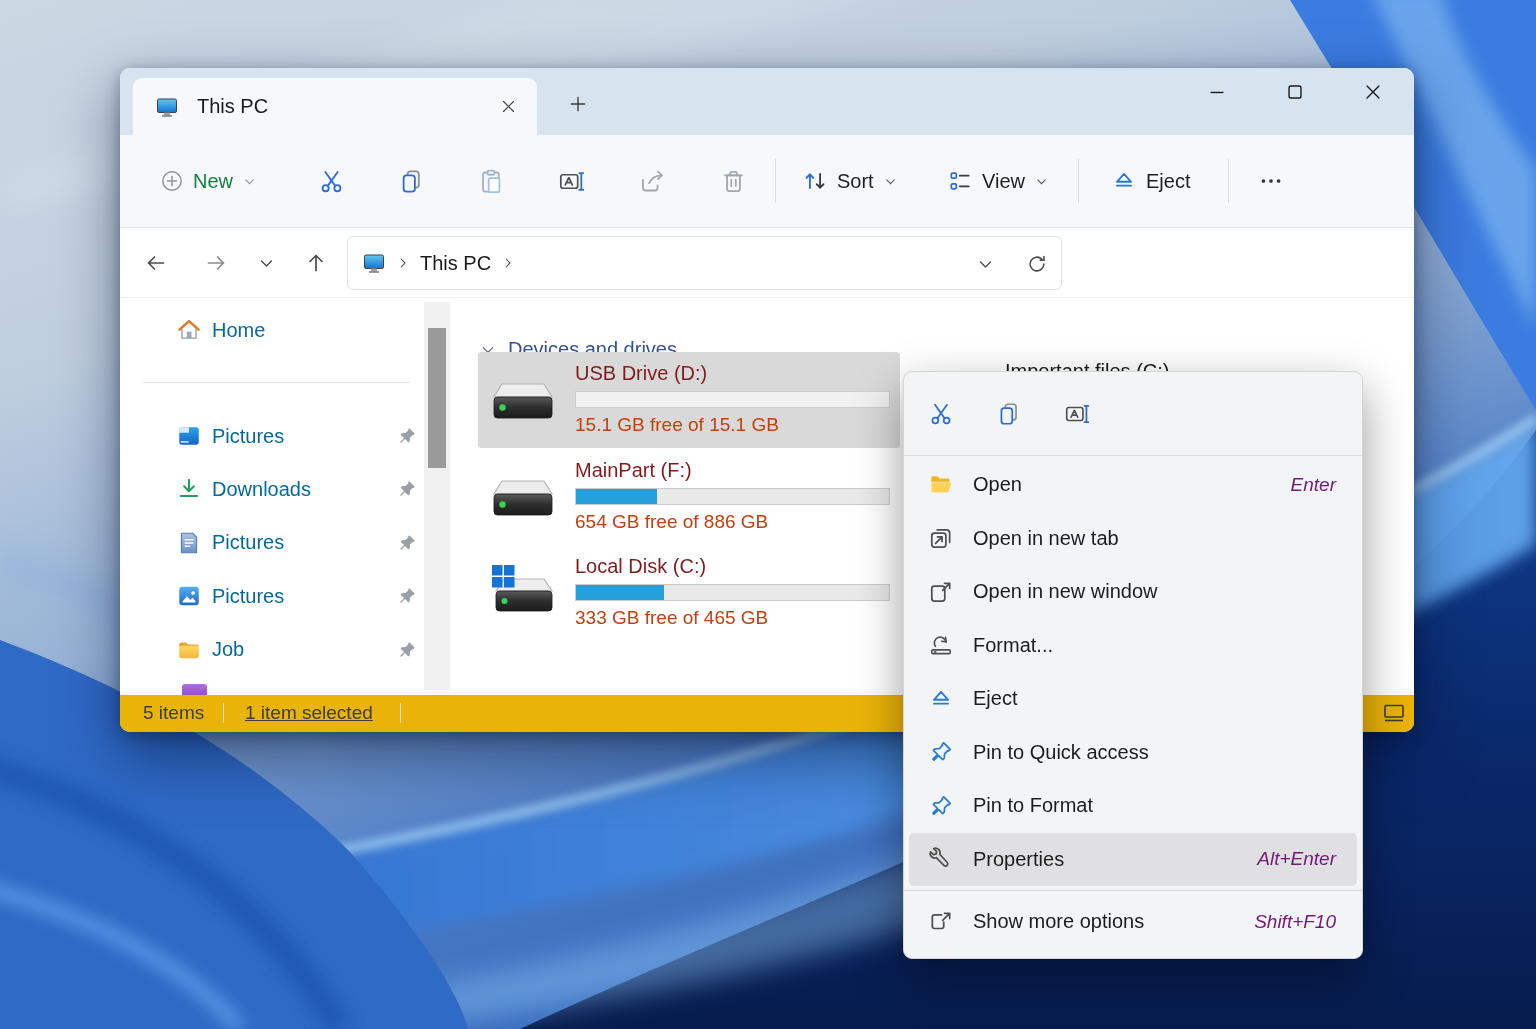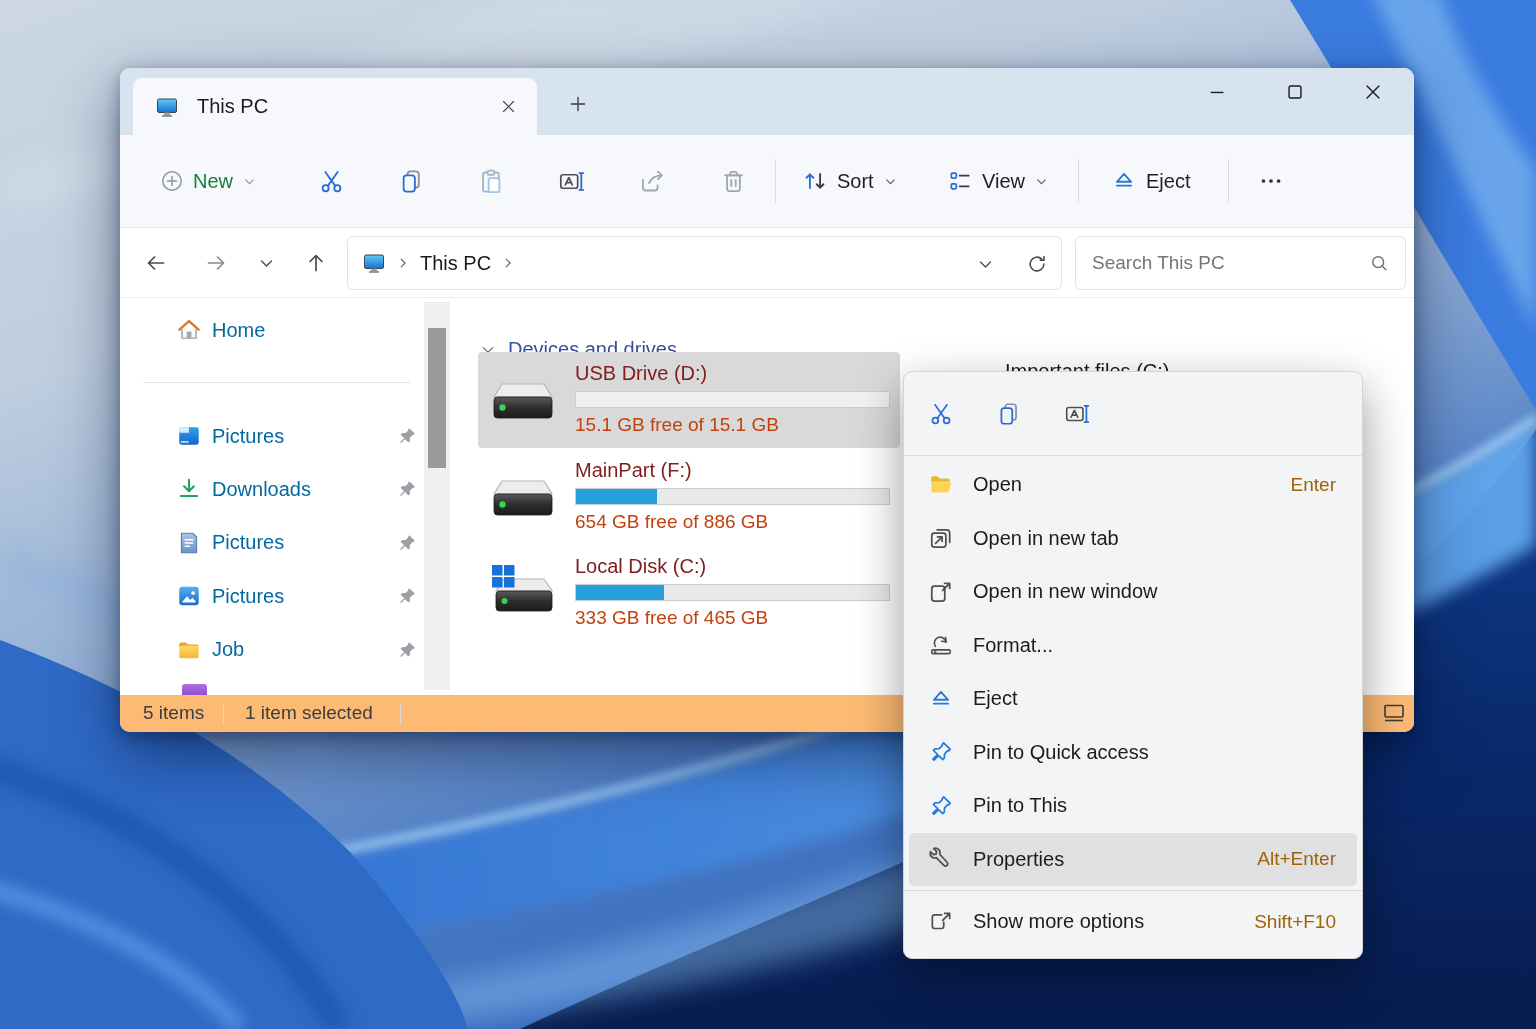--- a/index.html
+++ b/index.html
@@ -57,35 +57,35 @@
 .tile { position:absolute; left:18px; width:422px; height:96px; border-radius:4px; }
 .tile.selected { background:#d9d9d9; }
 .tile-icon { position:absolute; left:10px; top:18px; width:70px; height:62px; }
 .tile-name { position:absolute; left:97px; top:10px; font-size:20px; color:#7f1d1d; white-space:nowrap; }
 .tile-bar { position:absolute; left:97px; top:39px; width:315px; height:17px; background:#e9e9e9; border:1px solid #cccccc; }
 .tile-fill { height:100%; background:#26a0da; }
 .tile-free { position:absolute; left:97px; top:62px; font-size:19px; color:#c2410c; white-space:nowrap; }
 .partial-tile-name { position:absolute; left:545px; top:62px; font-size:20px; color:#1a1a1a; white-space:nowrap; z-index:2; }
 
 
-.statusbar { position:absolute; left:0; top:627px; width:100%; height:37px; background:#fdba74; border-radius:0 0 10px 10px; }
+.statusbar { position:absolute; left:0; top:627px; width:100%; height:37px; background:#eab308; border-radius:0 0 10px 10px; }
 .sb-text { position:absolute; top:7px; font-size:19px; color:#3d3d3d; }
 .sb-div { position:absolute; top:8px; width:1px; height:20px; background:#dcdcdc; }
 .sb-icon { position:absolute; left:1264px; top:9px; }
 
 
 .menu { position:absolute; left:903px; top:371px; width:460px; height:588px; background:#f3f4f6; border:1px solid #d4d4d4; border-radius:9px; box-shadow:0 18px 48px rgba(0,0,0,.4); z-index:50; }
 .menu-iconrow { height:84px; display:flex; align-items:center; padding-left:13px; border-bottom:1px solid #dddddd; }
 .mi-iconbtn { width:48px; height:48px; display:flex; align-items:center; justify-content:center; border-radius:5px; margin-right:20px; }
 .menu-list { padding-top:2px; }
 .mi { height:53.5px; display:flex; align-items:center; margin:0 5px; border-radius:5px; }
 .mi.hl { background:rgba(0,0,0,.08); }
 .mi-icon { width:26px; height:26px; margin-left:19px; flex:none; }
 .mi-label { font-size:20px; color:#1c1c1c; margin-left:19px; }
-.mi-shortcut { margin-left:auto; margin-right:21px; font-size:19px; color:#a16207; }
+.mi-shortcut { margin-left:auto; margin-right:21px; font-size:19px; color:#701a75;font-style:italic; }
 .menu-sep { height:1px; background:#d8d8d8; margin:4px 0; }
 </style>
 </head>
 <body>
 
 <svg width="0" height="0" style="position:absolute">
   <defs>
     <linearGradient id="scr" x1="0" y1="0" x2="0" y2="1">
       <stop offset="0" stop-color="#62c9ef"></stop>
         <stop offset="1" stop-color="#1173d8"></stop>
@@ -348,27 +348,20 @@
             </svg>
         </div>
         <div class="bc-right" style="right:4px;">
           <svg width="22" height="22" viewBox="0 0 24 24" fill="none" stroke="#4a4a4a" stroke-width="1.7" stroke-linecap="round">
             <path d="M19.5 12a7.5 7.5 0 1 1-2.3-5.4"></path>
               <path d="M19.6 3.8v4h-4"></path>
           </svg>
         </div>
       </div>
 
-      <div class="search-box">
-        <span class="search-ph">Search This PC</span>
-        <svg width="20" height="20" viewBox="0 0 24 24" fill="none" stroke="#6f6f6f" stroke-width="1.7" stroke-linecap="round">
-          <circle cx="11" cy="11" r="6.5"></circle>
-            <path d="M16 16l4.2 4.2"></path>
-        </svg>
-      </div>
     </div>
 
     <div class="body-area">
 
       <div class="sidebar">
         <div class="side-item" style="top:6px;">
           <svg class="side-icon" viewBox="0 0 24 24">
             <path d="M5.5 11v8.5h13V11" fill="#fdfdfd" stroke="#98a2ad" stroke-width="1.3"></path>
             <path d="M3.2 11.6 12 3.8l8.8 7.8" fill="none" stroke="#e2772a" stroke-width="2.3" stroke-linecap="round" stroke-linejoin="round"></path>
             <rect x="9.9" y="13.5" width="4.4" height="6" fill="#9fabb6"></rect>
@@ -494,21 +487,21 @@
           <div class="tile-free">333 GB free of 465 GB</div>
         </div>
 
         <div class="partial-tile-name">Important files (C:)</div>
       </div>
     </div>
 
     <div class="statusbar">
       <span class="sb-text" style="left:23px;">5 items</span>
       <div class="sb-div" style="left:103px;"></div>
-      <span class="sb-text" style="left:125px;">1 item selected</span>
+      <span class="sb-text" style="left:125px;text-decoration:underline;">1 item selected</span>
       <div class="sb-div" style="left:280px;"></div>
       <div class="sb-icon">
         <svg width="20" height="18" viewBox="0 0 20 18" fill="none" stroke="#3c3c3c" stroke-width="1.6">
           <rect x="1" y="1.5" width="18" height="11.5" rx="1"></rect>
           <path d="M1 16.5h18"></path>
         </svg>
       </div>
     </div>
   </div>
 
@@ -584,21 +577,21 @@
         <svg class="mi-icon" viewBox="0 0 24 24" fill="none" stroke="#2779d8" stroke-width="1.6" stroke-linejoin="round">
           <path d="M14.5 3.5 20.5 9.5 19 11l-.8-.2-2.9 2.9-.3 4-1.4 1.4-3.8-3.8-4.3 4.3-1-1 4.3-4.3-3.8-3.8 1.4-1.4 4-.3 2.9-2.9-.2-.8z"></path>
         </svg>
         <span class="mi-label">Pin to Quick access</span>
         <span class="mi-shortcut"></span>
       </div>
       <div class="mi">
         <svg class="mi-icon" viewBox="0 0 24 24" fill="none" stroke="#2779d8" stroke-width="1.6" stroke-linejoin="round">
           <path d="M14.5 3.5 20.5 9.5 19 11l-.8-.2-2.9 2.9-.3 4-1.4 1.4-3.8-3.8-4.3 4.3-1-1 4.3-4.3-3.8-3.8 1.4-1.4 4-.3 2.9-2.9-.2-.8z"></path>
         </svg>
-        <span class="mi-label">Pin to This</span>
+        <span class="mi-label">Pin to Format</span>
         <span class="mi-shortcut"></span>
       </div>
       <div class="mi hl">
         <svg class="mi-icon" viewBox="0 0 24 24" fill="none" stroke="#4f4f4f" stroke-width="1.6" stroke-linejoin="round">
           <path d="M10.8 7.6a4.1 4.1 0 0 0-5.5-5.2l2.6 2.6-.4 2.5-2.5.4L2.4 5.3a4.1 4.1 0 0 0 5.2 5.5l7.1 7.1a2.05 2.05 0 1 0 2.9-2.9z"></path>
         </svg>
         <span class="mi-label">Properties</span>
         <span class="mi-shortcut">Alt+Enter</span>
       </div>
       <div class="menu-sep"></div>

